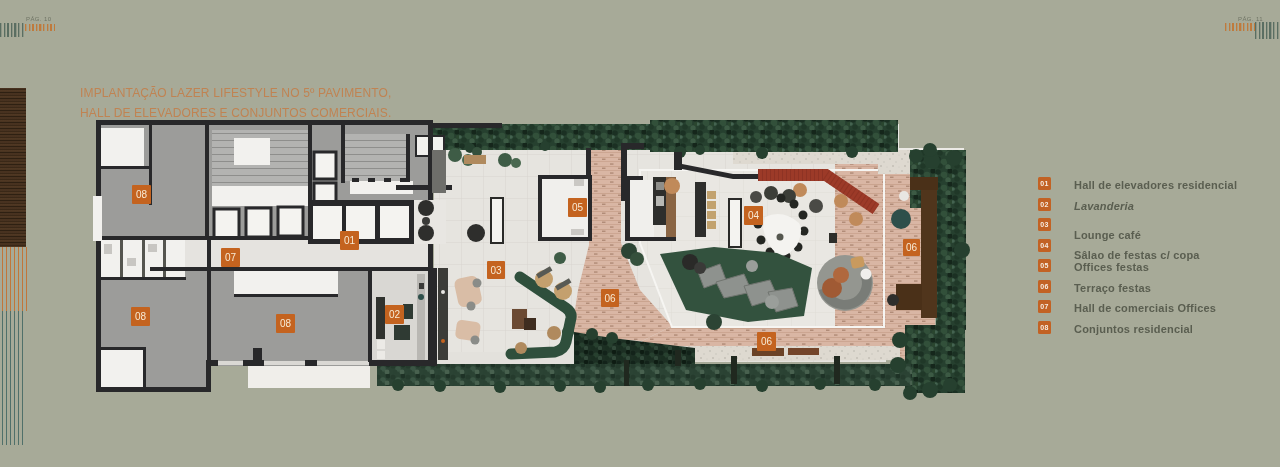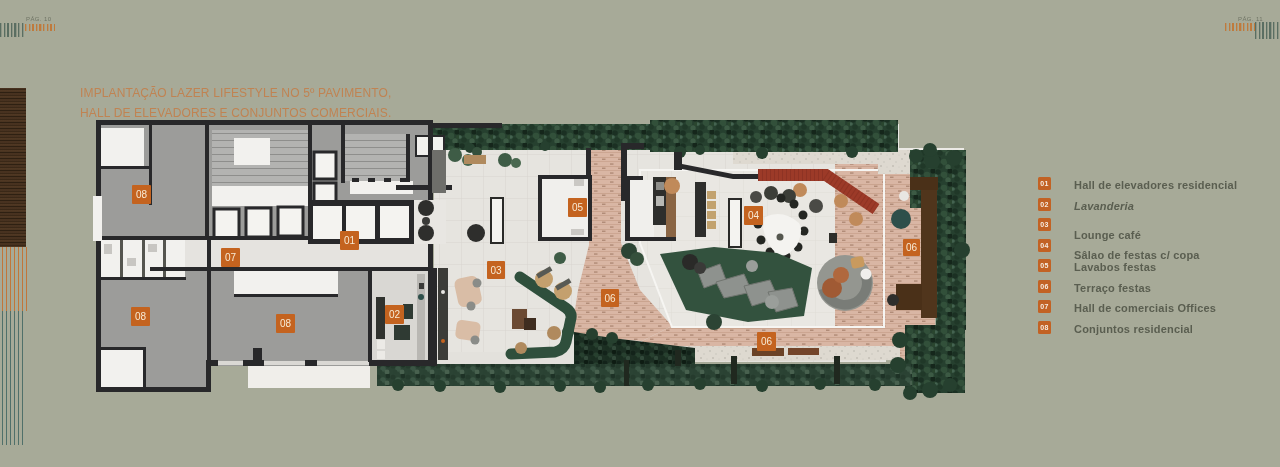--- a/index.html
+++ b/index.html
@@ -39,21 +39,21 @@
   </style>
   <div class="lg-sq" style="top:177px;">01</div>
 <div class="lg-tx" style="top:179px;">Hall de elevadores residencial</div>
   <div class="lg-sq" style="top:197.5px;">02</div>
 <div class="lg-tx" style="top:199.5px;font-style:italic;">Lavanderia</div>
   <div class="lg-sq" style="top:218px;">03</div>
 <div class="lg-tx" style="top:229px;">Lounge café</div>
   <div class="lg-sq" style="top:238.5px;">04</div>
 <div class="lg-tx" style="top:249px;">Sâlao de festas c/ copa</div>
   <div class="lg-sq" style="top:259px;">05</div>
-<div class="lg-tx" style="top:261px;">Lavabos festas</div>
+<div class="lg-tx" style="top:261px;">Offices festas</div>
   <div class="lg-sq" style="top:279.5px;">06</div>
 <div class="lg-tx" style="top:281.5px;">Terraço festas</div>
   <div class="lg-sq" style="top:300px;">07</div>
 <div class="lg-tx" style="top:302px;">Hall de comerciais Offices</div>
   <div class="lg-sq" style="top:320.5px;">08</div>
 <div class="lg-tx" style="top:322.5px;">Conjuntos residencial</div>
 
   <svg class="abs" style="left:0;top:0;" width="1280" height="467" viewBox="0 0 1280 467">
     <defs>
       <pattern id="plank" width="16" height="9" patternUnits="userSpaceOnUse">

